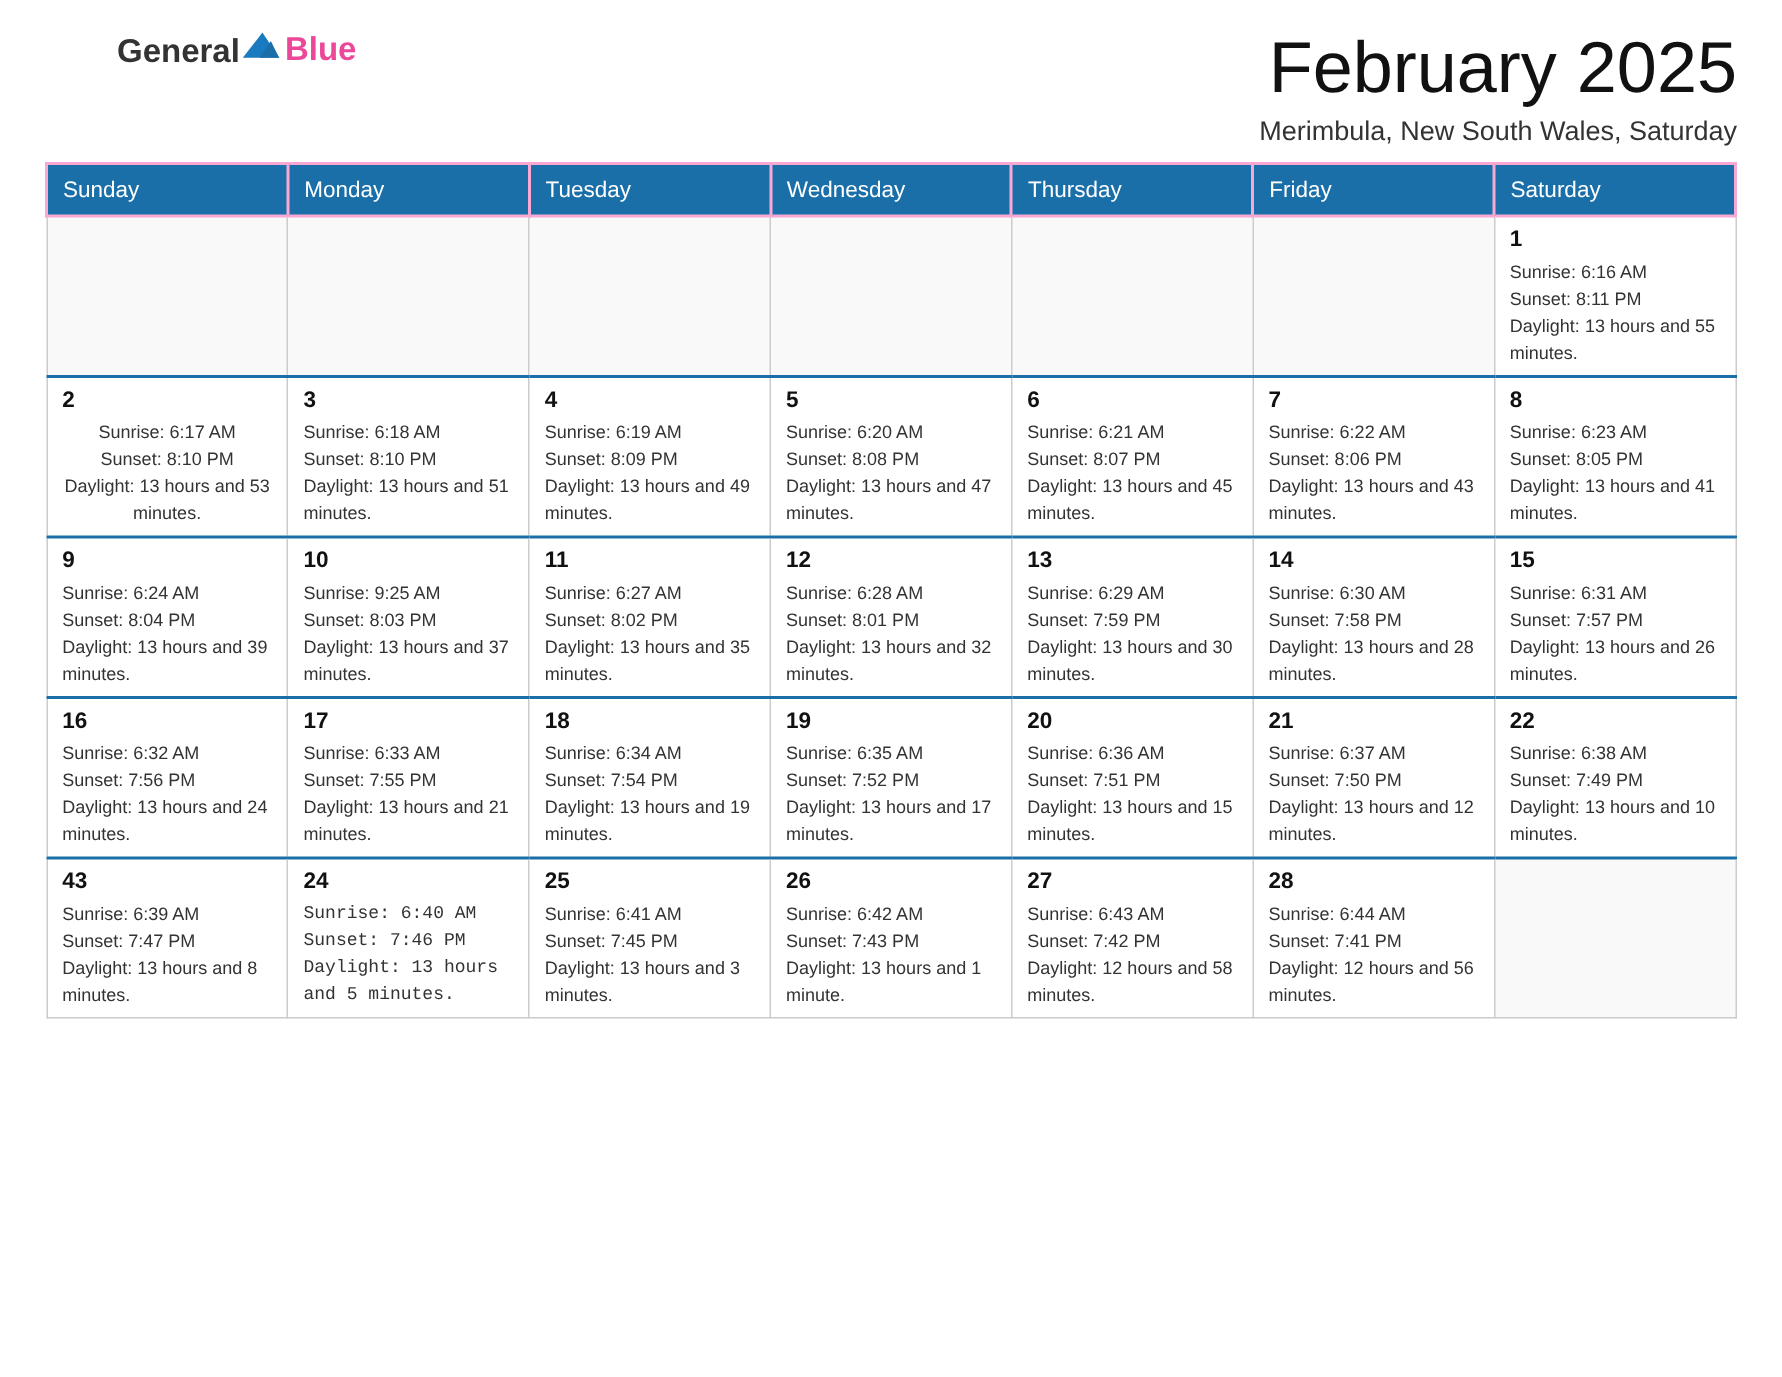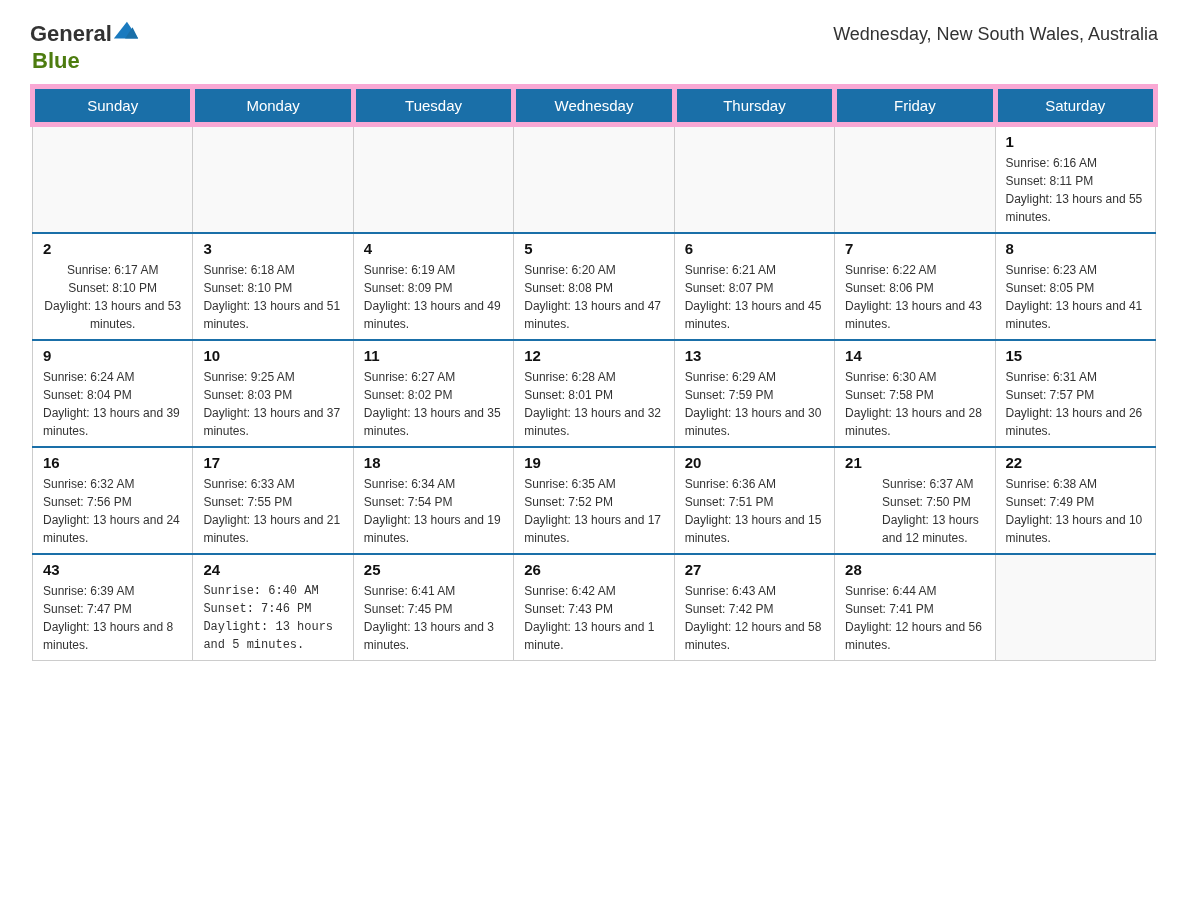--- a/index.html
+++ b/index.html
@@ -17,21 +17,21 @@
       margin-bottom: 10px;
     }
     .logo-text-general {
       font-size: 22px;
       font-weight: bold;
       color: #333;
     }
     .logo-text-blue {
       font-size: 22px;
       font-weight: bold;
-      color: #4d7c0f;
+      color: #ec4899;
     }
     .logo-icon {
       width: 28px;
       height: 28px;
       position: relative;
       top: -2px;
     }
     .title-block {
       text-align: right;
     }
@@ -50,22 +50,22 @@
       width: 100%;
       border-collapse: collapse;
       margin-top: 8px;
     }
     .calendar thead tr th {
       background-color: #1a6fa8;
       color: #fff;
       font-size: 15px;
       font-weight: normal;
       padding: 8px 10px;
-      text-align: center;
-      border: 5px solid #f9a8d4;
+      text-align: left;
+      border: 2px solid #f9a8d4;
     }
     .calendar tbody tr td {
       vertical-align: top;
       padding: 6px 10px;
       border: 1px solid #ccc;
       border-top: 2px solid #1a6fa8;
       font-size: 12.5px;
       color: #222;
       min-height: 100px;
       width: calc(100% / 7);
@@ -79,22 +79,23 @@
       margin-bottom: 4px;
       color: #111;
     }
     .day-info {
       font-size: 12px;
       color: #333;
       line-height: 1.5;
     }
     .logo-container {
       display: flex;
-      flex-direction: column;
+      flex-direction: row;
       align-items: flex-start;
+      margin-left: 48px;
     }
     .logo-row {
       display: flex;
       align-items: center;
     }
   </style>
 </head>
 <body>
 
 <div class="header">
@@ -102,21 +103,22 @@
     <div class="logo-row">
       <span class="logo-text-general">General</span>
       <svg class="logo-icon" viewBox="0 0 30 30">
         <polygon points="2,22 16,4 28,22" fill="#1a7abf"></polygon>
         <polygon points="14,22 22,10 28,22" fill="#1a6fa8"></polygon>
       </svg>
     </div>
     <span class="logo-text-blue" style="margin-left:2px;">Blue</span>
   </div>
   <div class="title-block">
-    <div class="subtitle">Wednesday, New South Wales, Australia</div>
+    <div class="month-title">February 2025</div>
+    <div class="subtitle">Merimbula, New South Wales, Saturday</div>
   </div>
 </div>
 
 <table class="calendar">
   <thead>
     <tr>
     <th>Sunday</th>
         <th>Monday</th>
         <th>Tuesday</th>
         <th>Wednesday</th>
@@ -254,21 +256,21 @@
 Daylight: 13 hours and 17 minutes.</div>
         </td>
         <td>
           <div class="day-number">20</div>
           <div class="day-info" style="white-space: pre-line;">Sunrise: 6:36 AM
 Sunset: 7:51 PM
 Daylight: 13 hours and 15 minutes.</div>
         </td>
         <td>
           <div class="day-number">21</div>
-          <div class="day-info" style="white-space: pre-line; margin-left: 37px;">Sunrise: 6:37 AM
+          <div class="day-info" style="white-space: pre-line;">Sunrise: 6:37 AM
 Sunset: 7:50 PM
 Daylight: 13 hours and 12 minutes.</div>
         </td>
         <td>
           <div class="day-number">22</div>
           <div class="day-info" style="white-space: pre-line;">Sunrise: 6:38 AM
 Sunset: 7:49 PM
 Daylight: 13 hours and 10 minutes.</div>
         </td>
       </tr>

